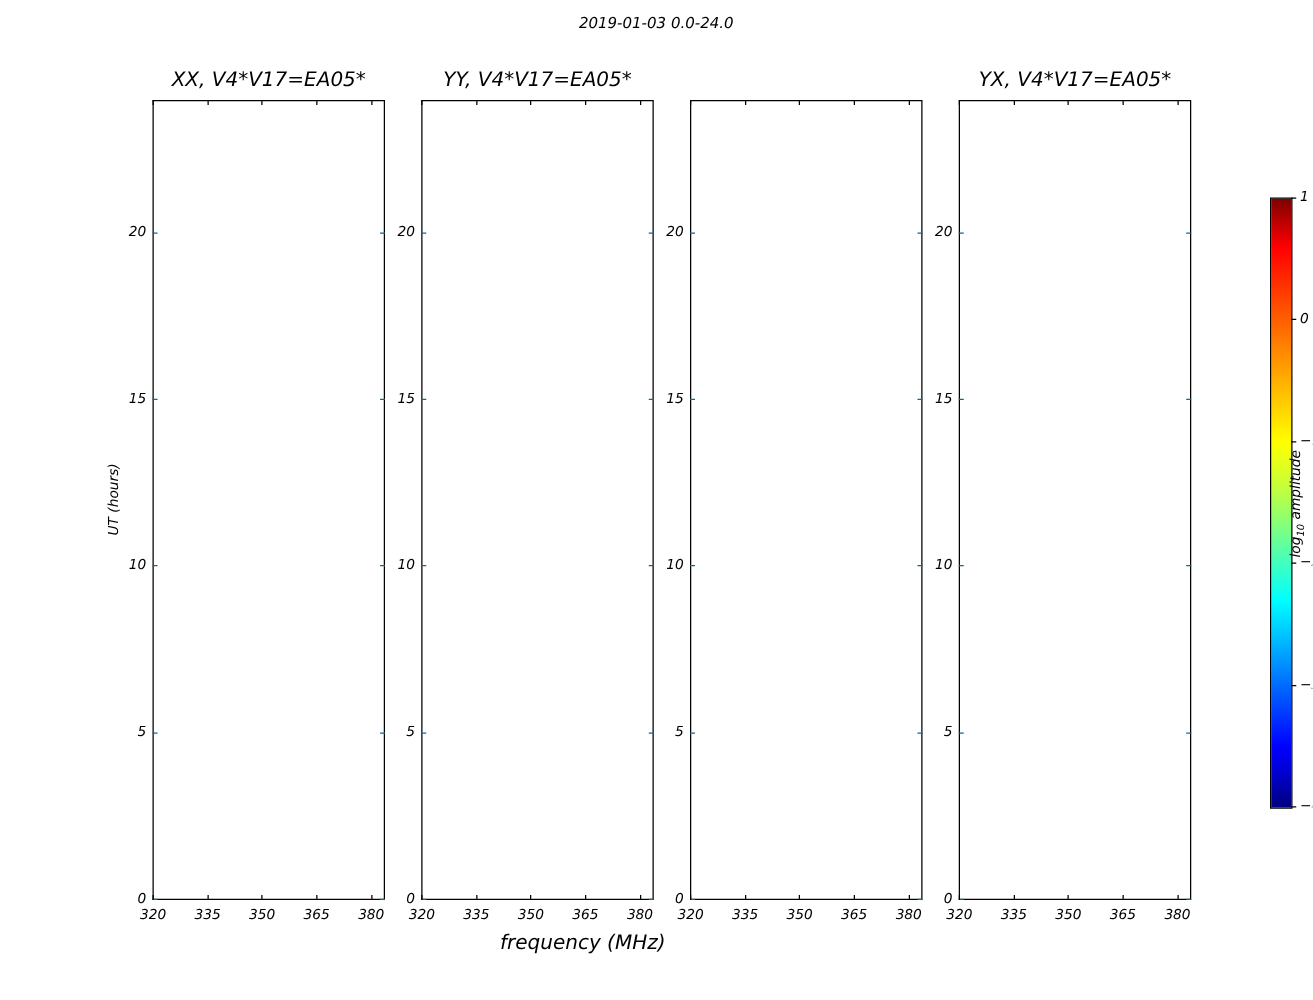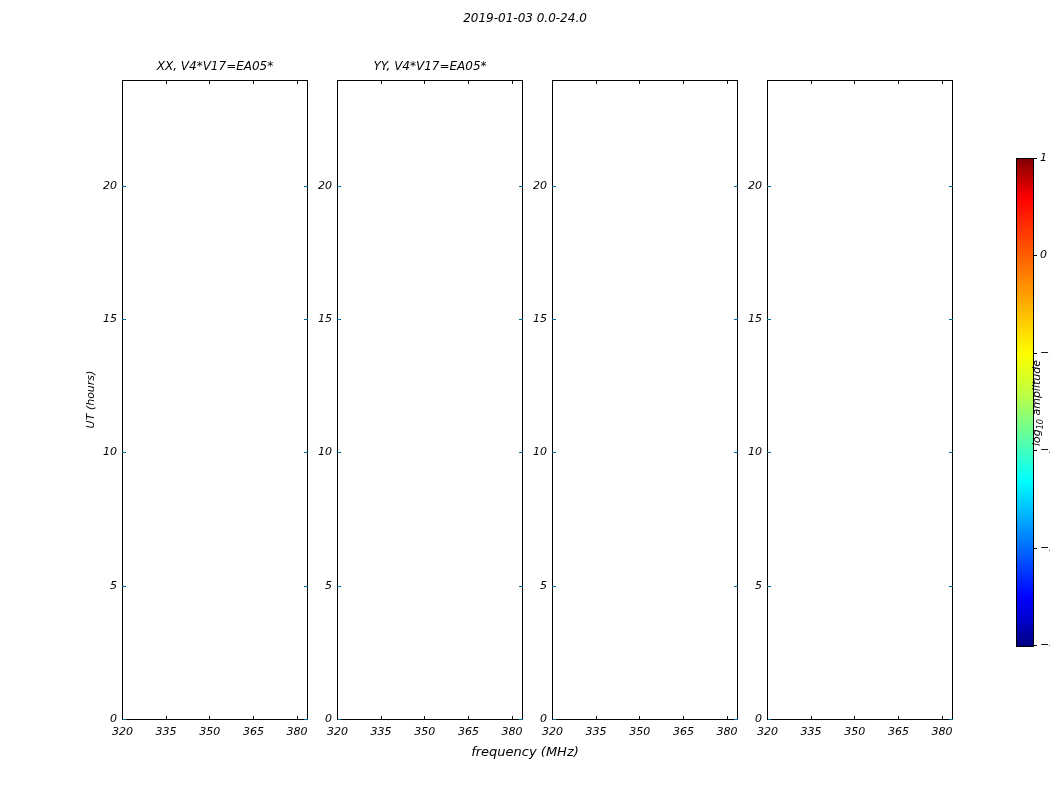--- a/index.html
+++ b/index.html
@@ -41,21 +41,21 @@
     box-sizing: border-box;
     border: 1px solid #000000;
     background: #ffffff;
   }
   .panel-title {
     position: absolute;
     bottom: 100%;
     left: 0;
     width: 100%;
     text-align: center;
-    font-size: 12px;
+    font-size: 16px;
     padding-bottom: 7px;
   }
   
   .ytick {
     position: absolute;
     left: 0;
     width: 4px;
     height: 1px;
     background: #0369a1;
   }
@@ -95,23 +95,23 @@
   }
   .ylabel {
     position: absolute;
     font-size: 11px;
     white-space: nowrap;
     transform-origin: 50% 50%;
     transform: rotate(-90deg);
   }
   .xlabel {
     position: absolute;
-    font-size: 13px;
-    white-space: nowrap;
-    text-align: center;
+    font-size: 16px;
+    white-space: nowrap;
+    text-align: left;
   }
   
   #colorbar {
     position: absolute;
     left: 1016px;
     top: 158px;
     width: 18px;
     height: 489px;
     border: 1px solid #000000;
     box-sizing: border-box;
@@ -303,20 +303,21 @@
       </div>
     <div class="xtick top" style="left:0px;"></div>
     <div class="xtick top" style="left:43.6px;"></div>
     <div class="xtick top" style="left:87.2px;"></div>
     <div class="xtick top" style="left:130.9px;"></div>
     <div class="xtick top" style="left:174.5px;"></div>
   </div>
 
   <div class="panel" style="left:767px; width:186px;">
     <div class="axes"></div>
+    <div class="panel-title">YX, V4*V17=EA05*</div>
 
     <div class="ytick" style="bottom:0px;">
         <span class="ytick-label">0</span>
       </div>
     <div class="ytick" style="bottom:133.3px;">
         <span class="ytick-label">5</span>
       </div>
     <div class="ytick" style="bottom:266.7px;">
         <span class="ytick-label">10</span>
       </div>

